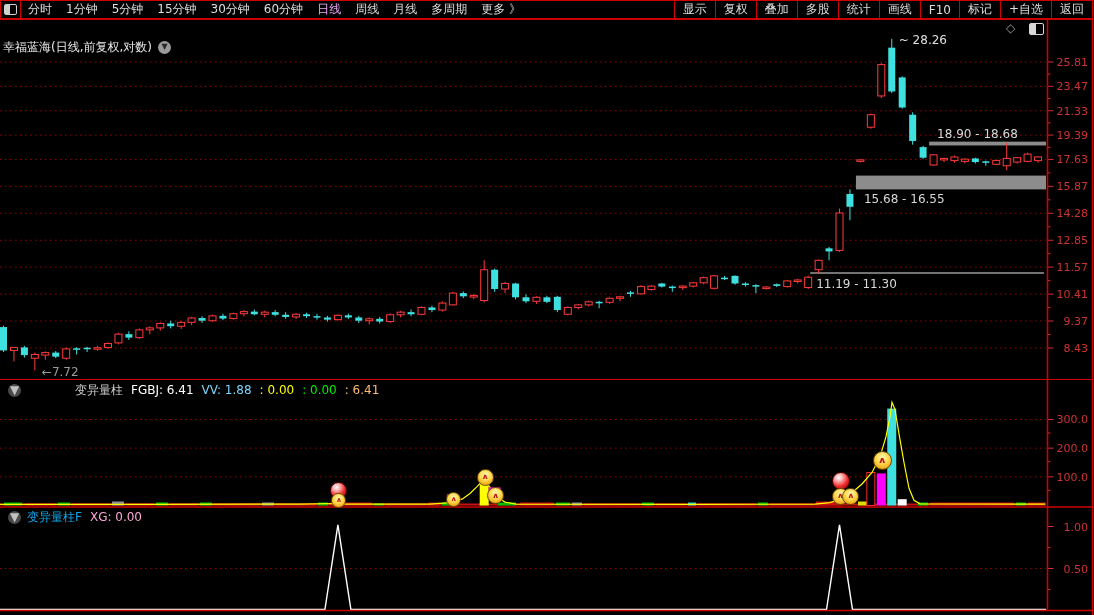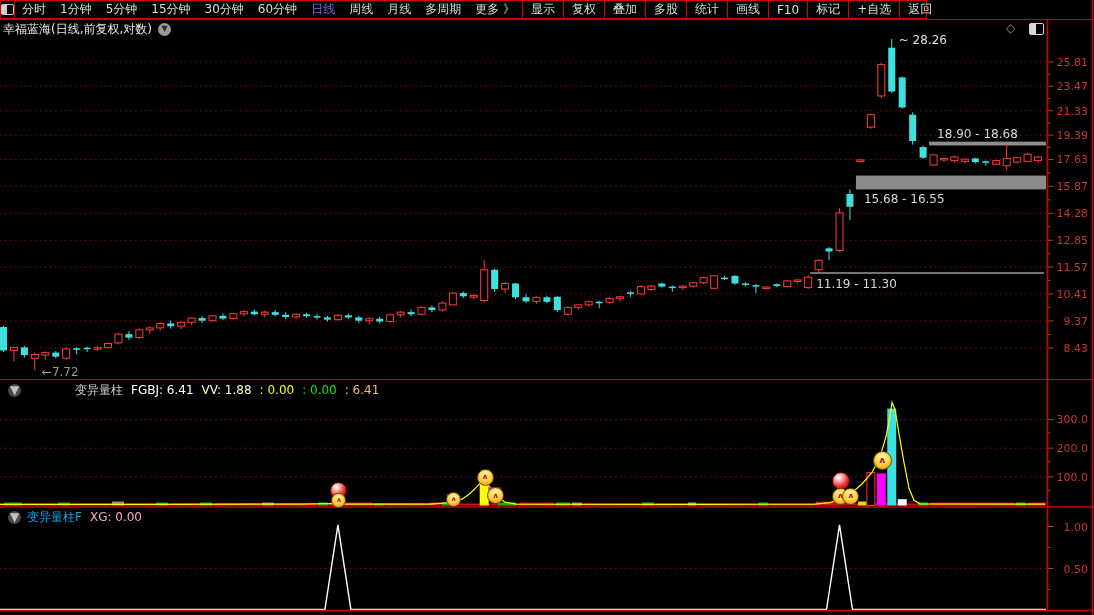--- a/index.html
+++ b/index.html
@@ -1,30 +1,30 @@
 <!DOCTYPE html>
 <html><head>
 <meta charset="utf-8">
 <style>
   html,body{margin:0;padding:0;background:#000;}
   #app{position:relative;width:1094px;height:615px;background:#000;overflow:hidden;
        font-family:"DejaVu Sans","Liberation Sans",sans-serif;}
   svg{position:absolute;top:0;left:0;}
-  .topbar{position:absolute;left:0;top:0;width:927px;height:19px;box-sizing:border-box;
+  .topbar{position:absolute;left:0;top:0;width:1093px;height:19px;box-sizing:border-box;
           border:1px solid #cf0000;background:#000;display:flex;align-items:stretch;z-index:10;}
   .winbox{width:19px;border-right:1px solid #cf0000;display:flex;align-items:center;justify-content:center;}
   .winicon{width:11px;height:9px;border:1px solid #cfcfcf;border-radius:2px;
            background:linear-gradient(90deg,#cfcfcf 0 45%,transparent 45%);}
   .menuL{display:flex;align-items:center;}
   .menuL span{padding:0 7px;font-size:12px;color:#dedede;white-space:nowrap;cursor:default;}
-  .menuL span.active{color:#8b5cf6;}
+  .menuL span.active{color:#f0abfc;}
   .menuR{margin-left:auto;display:flex;align-items:stretch;}
   .menuR span{display:flex;align-items:center;padding:0 8px;font-size:12px;color:#dedede;
               border-left:1px solid #cf0000;white-space:nowrap;cursor:default;}
-  .titlebar{position:absolute;left:0;top:20px;height:18px;display:flex;align-items:center;z-index:9;}
+  .titlebar{position:absolute;left:0;top:38px;height:18px;display:flex;align-items:center;z-index:9;}
   .titlebar .t{font-size:12px;color:#e8e8e8;margin-left:3px;white-space:nowrap;}
   .chev{width:13px;height:13px;border-radius:50%;background:#9a9a9a;color:#2a2a2a;font-size:8px;
         display:inline-flex;align-items:center;justify-content:center;margin-left:6px;line-height:1;}
   .chev.dim{background:#4a4a4a;color:#c0c0c0;}
   .diamond{position:absolute;left:1006px;top:21px;color:#8f8f8f;font-size:12px;z-index:9;}
   .panelicon{position:absolute;left:1029px;top:23px;width:13px;height:10px;border:1px solid #d8d8d8;
              border-radius:2px;background:linear-gradient(90deg,#d8d8d8 0 45%,transparent 45%);z-index:9;}
   .indhdr{position:absolute;height:16px;display:flex;align-items:center;z-index:9;}
   .indhdr span{font-size:12px;margin-right:8px;white-space:nowrap;}
   .marker{position:absolute;z-index:6;border-radius:50%;}
@@ -425,21 +425,21 @@
 
   <div class="titlebar">
     <span class="t">幸福蓝海(日线,前复权,对数)</span>
     <span class="chev">▼</span>
   </div>
   <span class="diamond">◇</span>
   <span class="panelicon"></span>
 
   <div class="indhdr" style="left:2px;top:382px;">
     <span class="chev dim" style="margin-right:6px;">▼</span>
-    <span id="ind1-fields" style="display:contents;"><span style="color: rgb(204, 204, 204); margin-left: 48px;">变异量柱</span><span style="color: rgb(255, 255, 255);">FGBJ: 6.41</span><span style="color: #fef9c3;">VV: 1.88</span><span style="color: rgb(255, 255, 0);">: 0.00</span><span style="color: rgb(0, 238, 0);">: 0.00</span><span style="color: #fdba74;">: 6.41</span></span>
+    <span id="ind1-fields" style="display:contents;"><span style="color: rgb(204, 204, 204); margin-left: 48px;">变异量柱</span><span style="color: rgb(255, 255, 255);">FGBJ: 6.41</span><span style="color: #7dd3fc;">VV: 1.88</span><span style="color: rgb(255, 255, 0);">: 0.00</span><span style="color: rgb(0, 238, 0);">: 0.00</span><span style="color: #fdba74;">: 6.41</span></span>
   </div>
 
   <div class="indhdr" style="left:2px;top:509px;">
     <span class="chev dim" style="margin-right:6px;">▼</span>
     <span id="ind2-fields" style="display:contents;"><span style="color: #0ea5e9;">变异量柱F</span><span style="color: #f9a8d4;">XG: 0.00</span></span>
   </div>
 
   <div id="marker-layer">
       <div class="marker ball" style="width: 15px; height: 15px; left: 330.4px; top: 482.032px;"></div>
       <div class="marker coin" style="width: 13px; height: 13px; left: 331.4px; top: 492.633px;">

